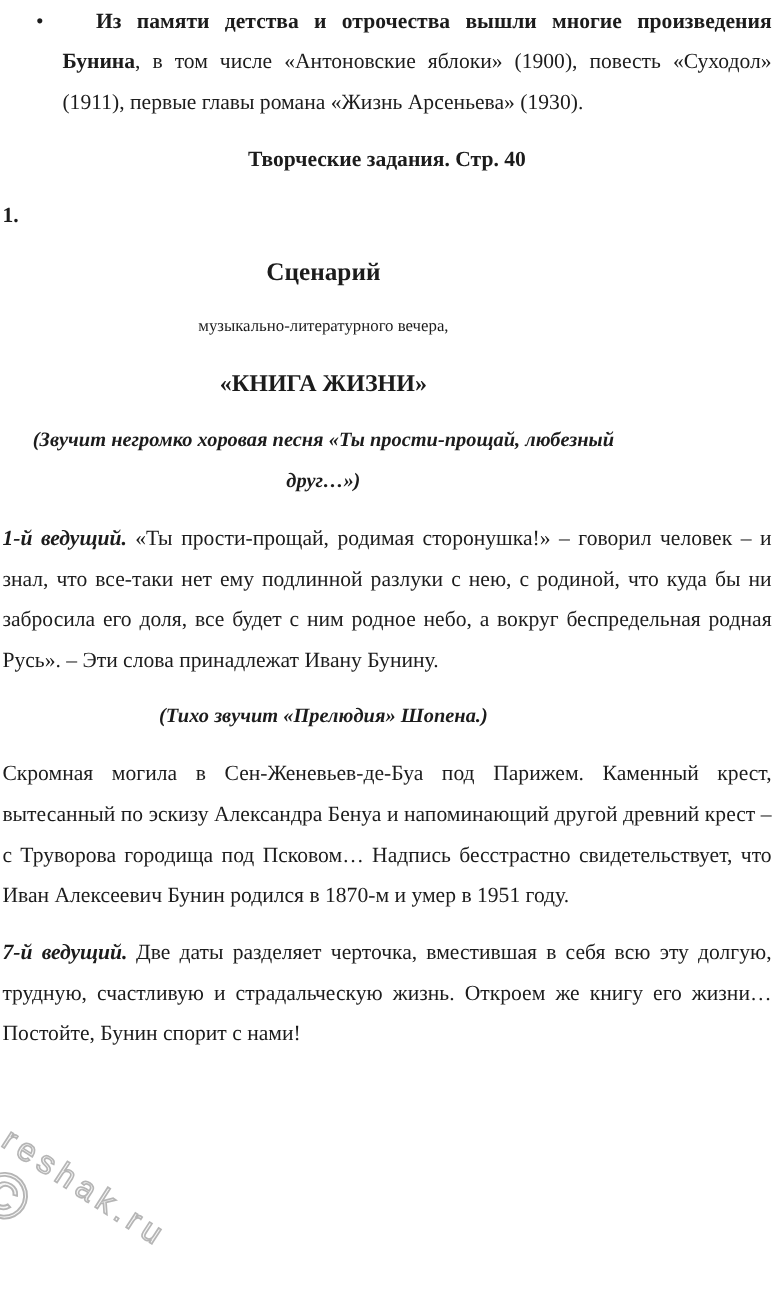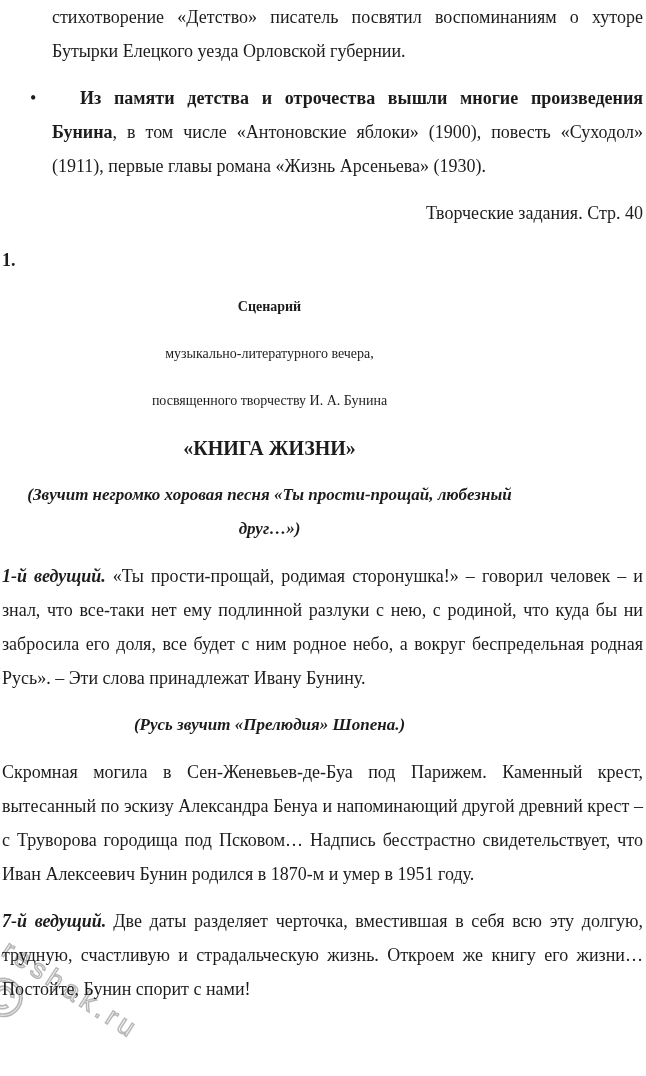--- a/index.html
+++ b/index.html
@@ -29,37 +29,37 @@
   .bullet-marker {
     position: absolute;
     left: 28px;
     top: 0;
     font-size: 18px;
   }
   .b { font-weight: bold; font-style: normal; margin-left: 28px; }
 
   .section-heading {
     font-size: 18px;
-    font-weight: normal;
+    font-weight: bold;
     line-height: 34px;
     margin: 0 0 13px 0;
-    text-align: right;
+    text-align: center;
   }
   .item-number {
     font-weight: bold;
     margin: 0 0 13px 0;
     text-align: left;
   }
 
   .centered {
     text-align: center;
     padding-right: 106px; 
     margin: 0 0 13px 0;
   }
-  .scenario-title { font-size: 14px; font-weight: bold; line-height: 34px; }
+  .scenario-title { font-size: 21px; font-weight: bold; line-height: 34px; }
   .subtitle      { font-size: 14px; }
   .book-title    { font-size: 20px; font-weight: bold; line-height: 34px; }
   .stage-direction {
     font-size: 17px;
     font-weight: bold;
     font-style: italic;
   }
 
   .speaker-label {
     font-weight: bold;
@@ -101,46 +101,44 @@
 </head>
 <body>
 
 <div class="page">
 
   <div class="watermark">
     <span class="wm-text">reshak.ru</span>
     <span class="wm-copy">©</span>
   </div>
 
-  <p class="para indent">стихотворение «Детство» писатель посвятил воспоминаниям о хуторе Бутырки Елецкого уезда Орловской губернии.</p>
 
   <div class="para indent bullet-item">
     <span class="bullet-marker">•</span>
     <span class="b">Из памяти детства и отрочества вышли многие произведения Бунина</span><span>, в том числе «Антоновские яблоки» (1900), повесть «Суходол» (1911), первые главы романа «Жизнь Арсеньева» (1930).</span>
   </div>
 
   <h2 class="section-heading">Творческие задания. Стр. 40</h2>
 
   <div class="item-number">1.</div>
 
   <h1 class="centered scenario-title">Сценарий</h1>
 
   <p class="centered subtitle">музыкально-литературного вечера,</p>
 
-  <p class="centered subtitle">посвященного творчеству И. А. Бунина</p>
 
   <h2 class="centered book-title">«КНИГА ЖИЗНИ»</h2>
 
   <p class="centered stage-direction">(Звучит негромко хоровая песня «Ты прости-прощай, любезный друг…»)</p>
 
   <p class="para">
     <span class="speaker-label">1-й ведущий.</span><span>«Ты прости-прощай, родимая сторонушка!» – говорил человек – и знал, что все-таки нет ему подлинной разлуки с нею, с родиной, что куда бы ни забросила его доля, все будет с ним родное небо, а вокруг беспредельная родная Русь». – Эти слова принадлежат Ивану Бунину.</span>
   </p>
 
-  <p class="centered stage-direction">(Русь звучит «Прелюдия» Шопена.)</p>
+  <p class="centered stage-direction">(Тихо звучит «Прелюдия» Шопена.)</p>
 
   <p class="para">Скромная могила в Сен-Женевьев-де-Буа под Парижем. Каменный крест, вытесанный по эскизу Александра Бенуа и напоминающий другой древний крест – с Труворова городища под Псковом… Надпись бесстрастно свидетельствует, что Иван Алексеевич Бунин родился в 1870-м и умер в 1951 году.</p>
 
   <p class="para">
     <span class="speaker-label">7-й ведущий.</span><span>Две даты разделяет черточка, вместившая в себя всю эту долгую, трудную, счастливую и страдальческую жизнь. Откроем же книгу его жизни… Постойте, Бунин спорит с нами!</span>
   </p>
 
 </div>
 
 </body></html>

